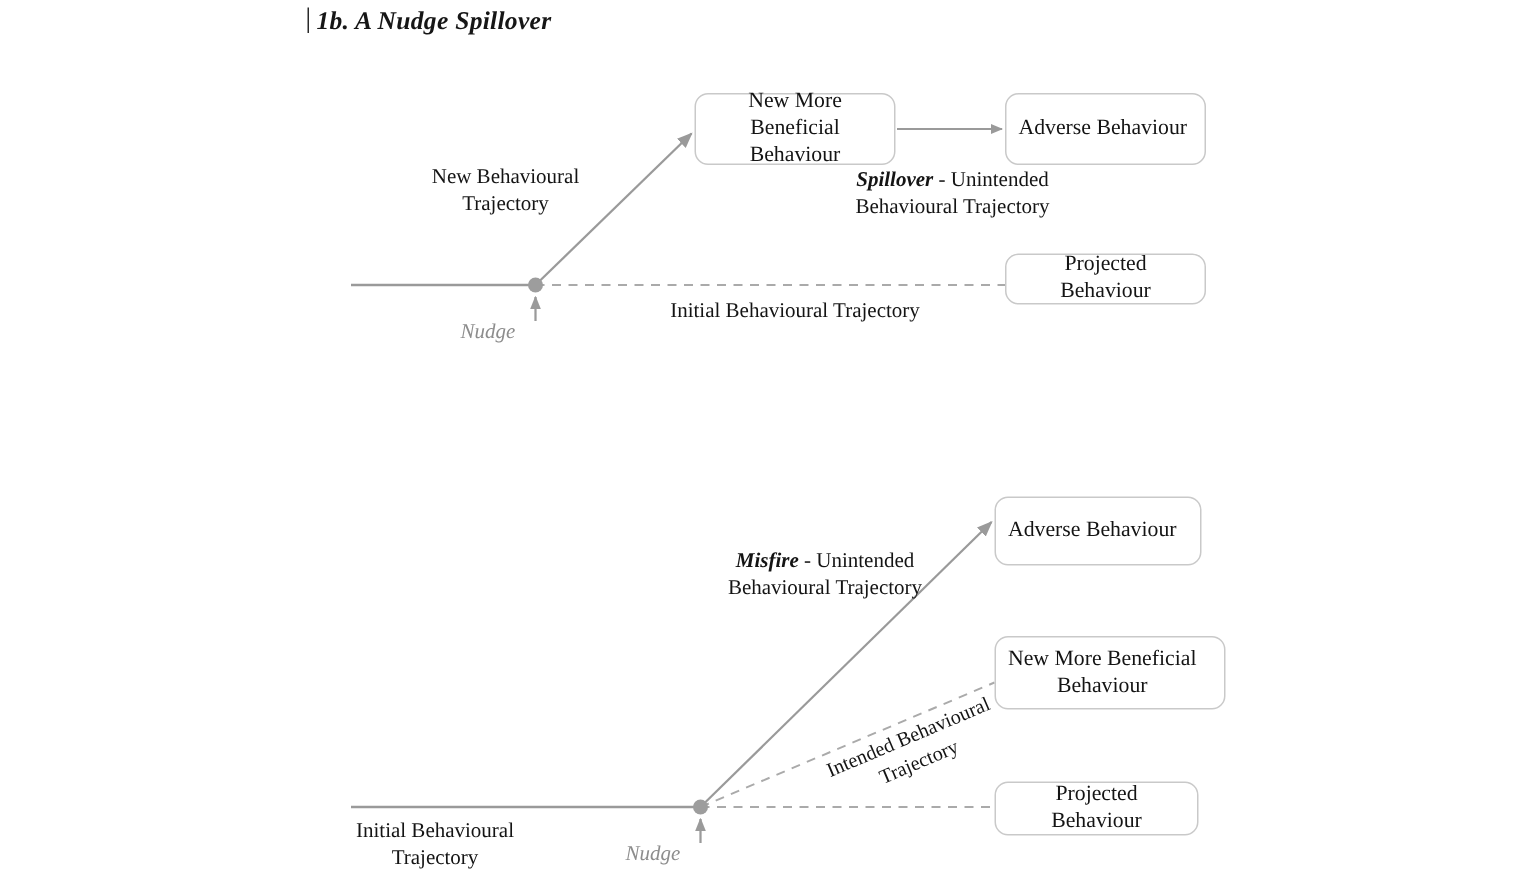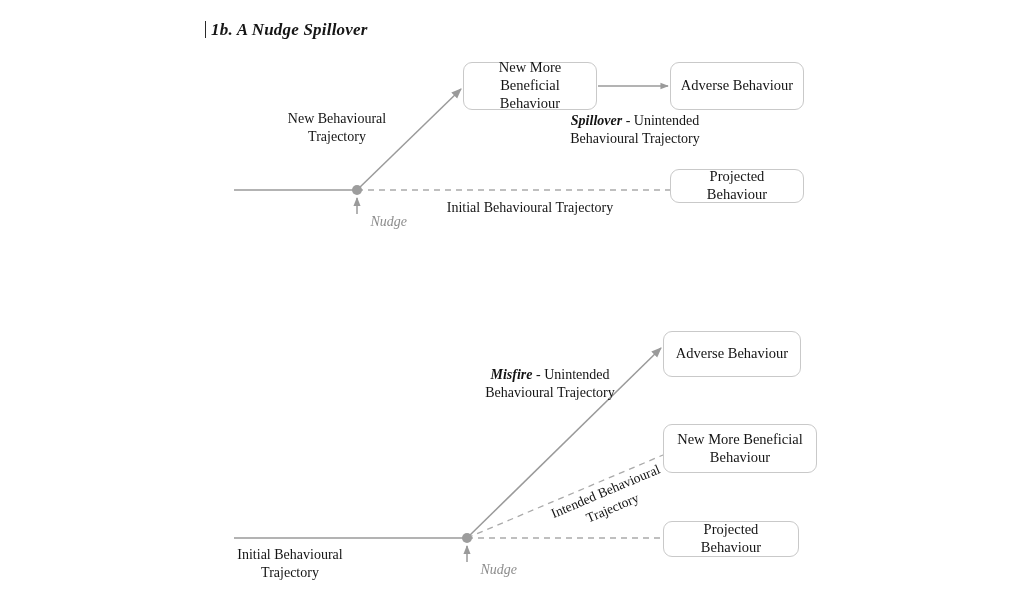--- a/index.html
+++ b/index.html
@@ -16,34 +16,34 @@
     font-size:17px;letter-spacing:.2px;color:#161616;white-space:nowrap;
   }
   .title-bar{
     display:inline-block;width:1px;height:17px;background:#2a2a2a;
     vertical-align:-3px;margin-right:5px;
   }
 
   .nodebox{
     position:absolute;box-sizing:border-box;
     border:1px solid #c9c9c9;border-radius:9px;background:#fff;
-    display:flex;align-items:center;justify-content:center;text-align:center;
+    display:flex;align-items:center;text-align:center;
     font-size:14.5px;line-height:1.22;color:#141414;padding:3px 8px;
   }
 
   .lbl{
     position:absolute;font-size:14px;line-height:1.25;color:#141414;
     white-space:nowrap;
   }
   .lbl.center{text-align:center;}
   .lbl b{font-weight:700;font-style:italic;}
 
   .nudge-lbl{
     position:absolute;font-style:italic;font-size:14px;color:#8d8d8d;
-    white-space:nowrap;text-align:right;
+    white-space:nowrap;text-align:left;
   }
 
   .rot-lbl{
     position:absolute;font-size:13.5px;line-height:1.3;color:#141414;
     text-align:center;white-space:nowrap;transform-origin:50% 50%;
   }
 </style>
 </head>
 <body>
 
@@ -77,21 +77,21 @@
 
     <line x1="467" y1="538" x2="663" y2="455" stroke="#aaaaaa" stroke-width="1.3" stroke-dasharray="6 5"></line>
 
     <line x1="467" y1="538" x2="661" y2="348" stroke="#9a9a9a" stroke-width="1.5" marker-end="url(#arrowGray)"></line>
 
     <line x1="467" y1="562" x2="467" y2="546" stroke="#9a9a9a" stroke-width="1.5" marker-end="url(#arrowGraySm)"></line>
 
     <circle cx="467" cy="538" r="5" fill="#9d9d9d"></circle>
   </svg>
 
-  <div class="panel-title" style="left:205px;top:20px;text-align:center;">
+  <div class="panel-title" style="left:205px;top:4px;text-align:center;">
     <span class="title-bar"></span><span>1b. A Nudge Spillover</span>
   </div>
 
   <div class="nodebox" style="left:463px;top:62px;width:134px;height:48px;">
     <span style="white-space:pre-line;">New More Beneficial
 Behaviour</span>
   </div>
 
   <div class="nodebox" style="left:670px;top:62px;width:134px;height:48px;">
     <span style="white-space:pre-line;">Adverse Behaviour</span>

